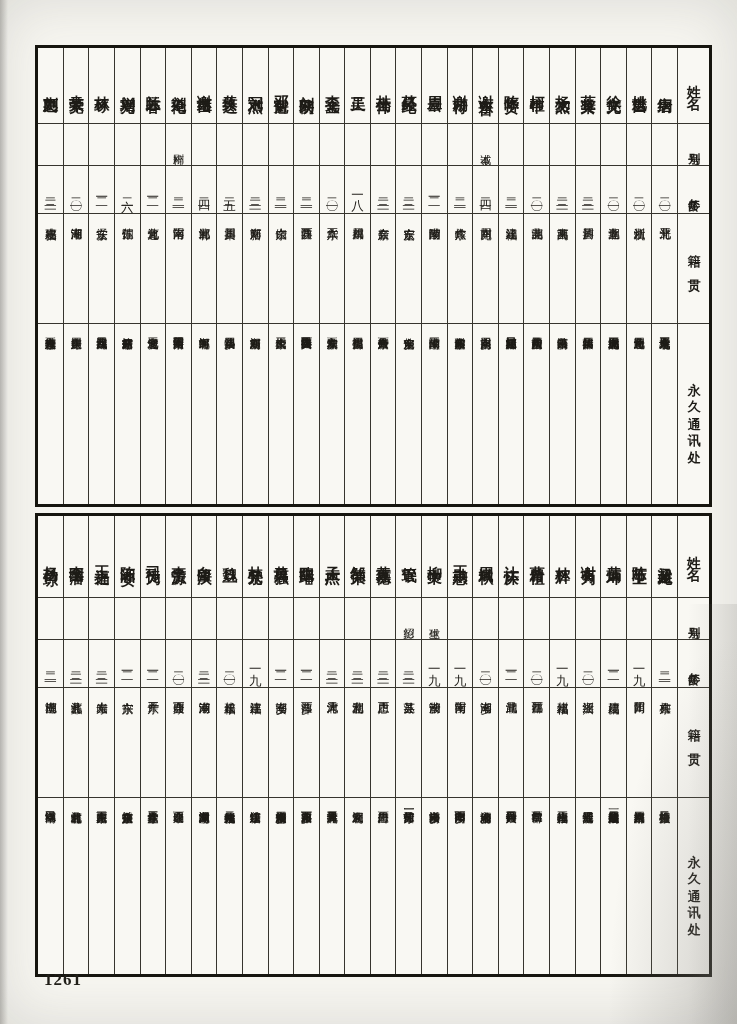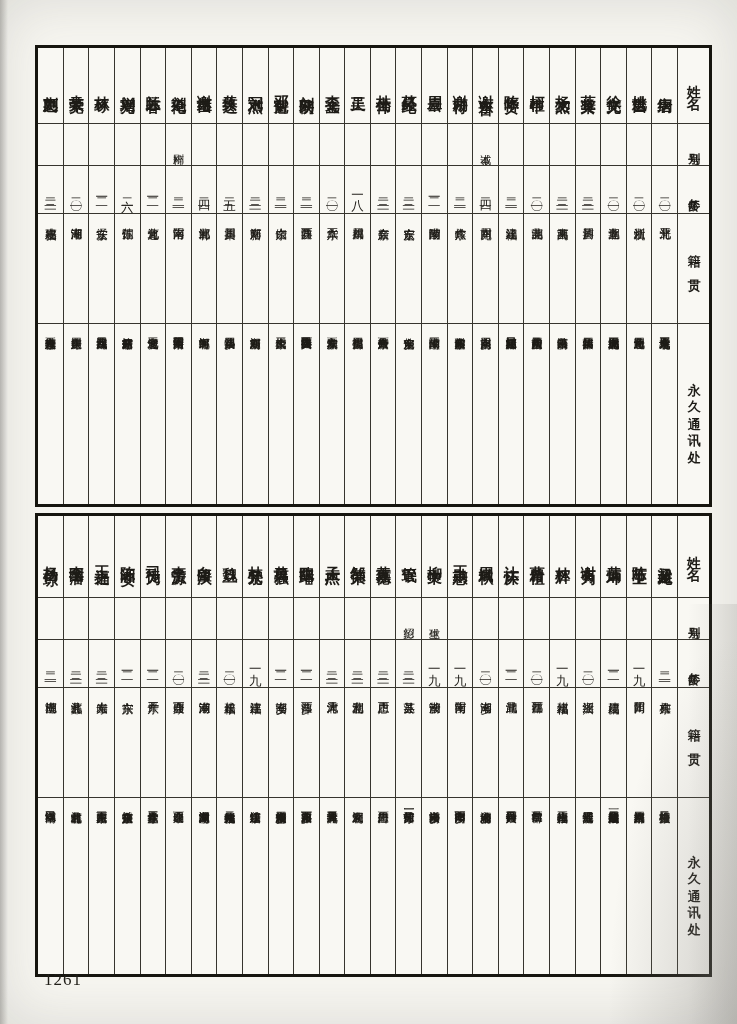--- a/index.html
+++ b/index.html
@@ -85,21 +85,21 @@
   .header-col .cell.alias  { font-size: 12px; letter-spacing: 2px; }
   .header-col .cell.age    { font-size: 12px; letter-spacing: 2px; }
   .header-col .cell.native { font-size: 13px; letter-spacing: 24px; }
   .header-col .cell.addr   { font-size: 13px; letter-spacing: 17px; }
 
   .page-number {
     position: absolute;
     left: 44px;
     top: 970px;
     font-size: 17px;
-    font-weight: 400;
+    font-weight: 700;
     color: #211f19;
     letter-spacing: 1px;
   }
 </style>
 </head>
 <body>
 
 <div class="page">
   <div class="table-wrap">
 

